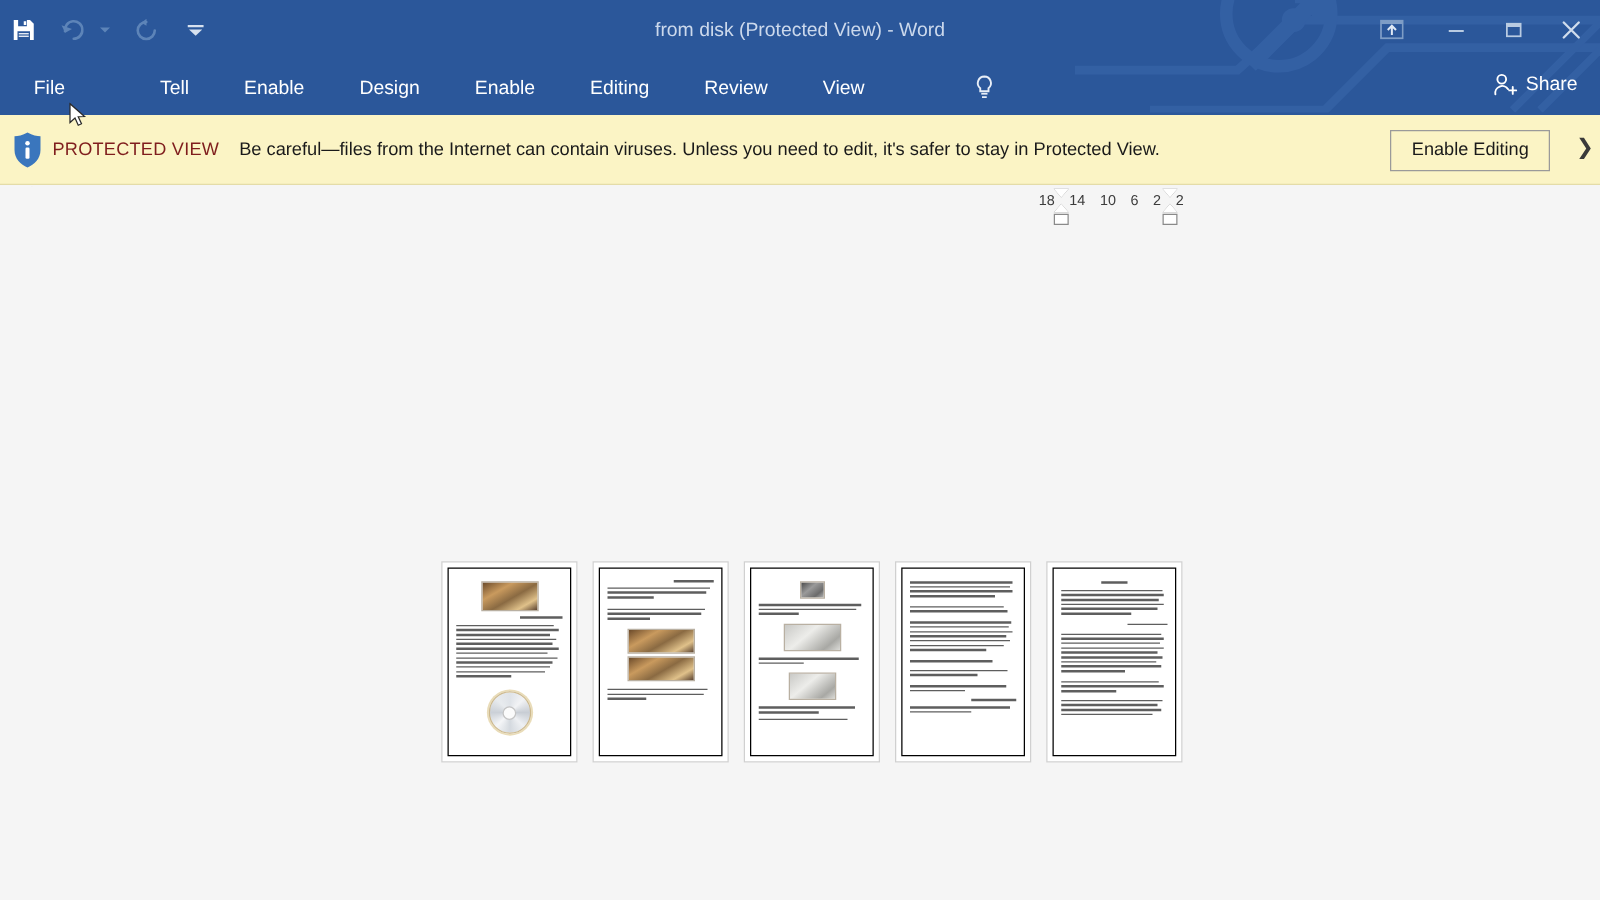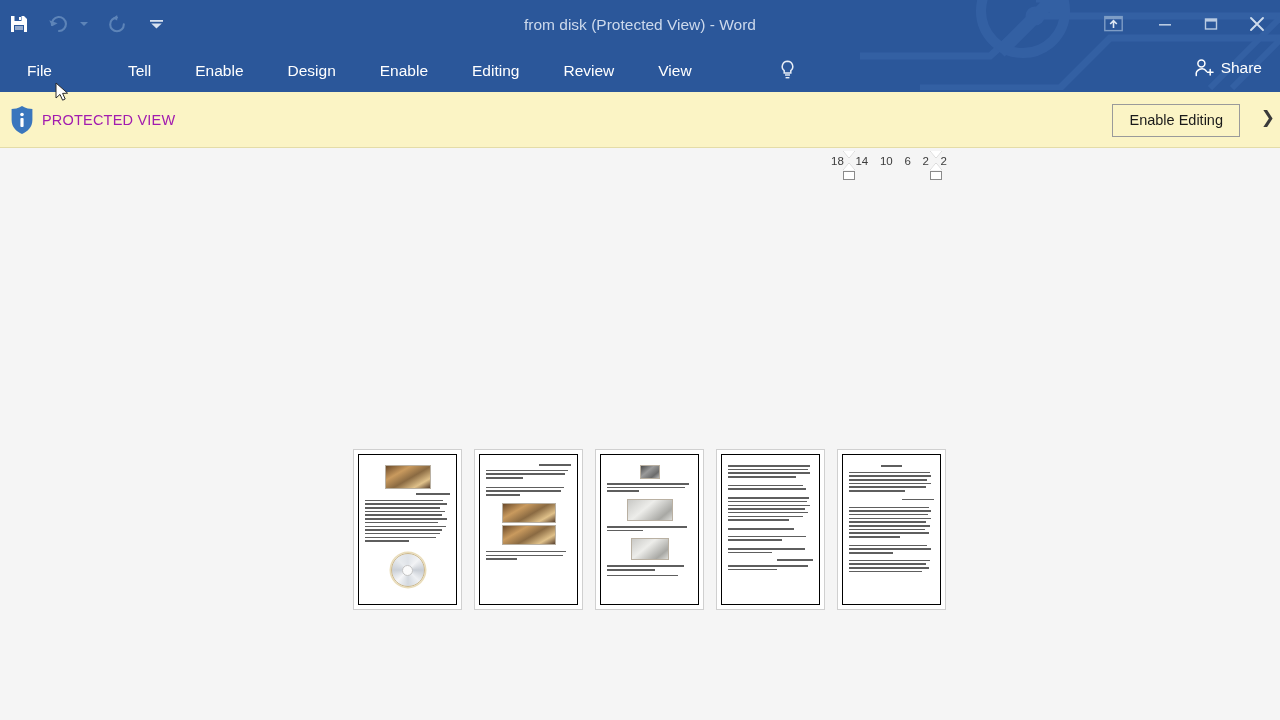--- a/index.html
+++ b/index.html
@@ -97,21 +97,21 @@
   
   .pvbar {
     position: absolute; left: 0; top: 92px;
     width: 1280px; height: 56px;
     background: #fbf4c5;
     border-bottom: 1px solid #e4dca8;
     display: flex; align-items: center;
   }
   .shield { width: 32px; margin-left: 6px; display: flex; justify-content: center; }
   .pv-label {
-    font-size: 14.5px; color: #a21caf;
+    font-size: 14.5px; color: #7f1d1d;
     margin-left: 4px; letter-spacing: 0.2px;
     white-space: nowrap;
     text-align: center;
   }
   .pv-msg {
     margin-left: 16px;
     font-size: 14.6px; color: #1a1a1a;
     line-height: 24px;
     max-width: 862px;
   }
@@ -399,20 +399,21 @@
 
 <div class="pvbar">
   <div class="shield">
     <svg width="24" height="30" viewBox="0 0 24 30">
       <path d="M12 1 C8 3.4 4.4 4 1.6 4 L1.6 15 C1.6 22.2 6.6 26.6 12 29 C17.4 26.6 22.4 22.2 22.4 15 L22.4 4 C19.6 4 16 3.4 12 1 Z" fill="#3a76bd"></path>
       <circle cx="12" cy="9.5" r="1.8" fill="#ffffff"></circle>
       <rect x="10.4" y="13" width="3.2" height="9" rx="1" fill="#ffffff"></rect>
     </svg>
   </div>
   <div class="pv-label">PROTECTED VIEW</div>
+  <div class="pv-msg">Be careful—files from the Internet can contain viruses. Unless you need to edit, it's safer to stay in Protected View.</div>
 </div>
 <button class="enable-btn">Enable Editing</button>
 <div class="pv-close">❯</div>
 
 <div class="ruler-corner">
   <svg width="12" height="12" viewBox="0 0 12 12">
     <path d="M2 1.5 L2 10 L10 10" fill="none" stroke="#606060" stroke-width="2.2"></path>
   </svg>
 </div>
 

